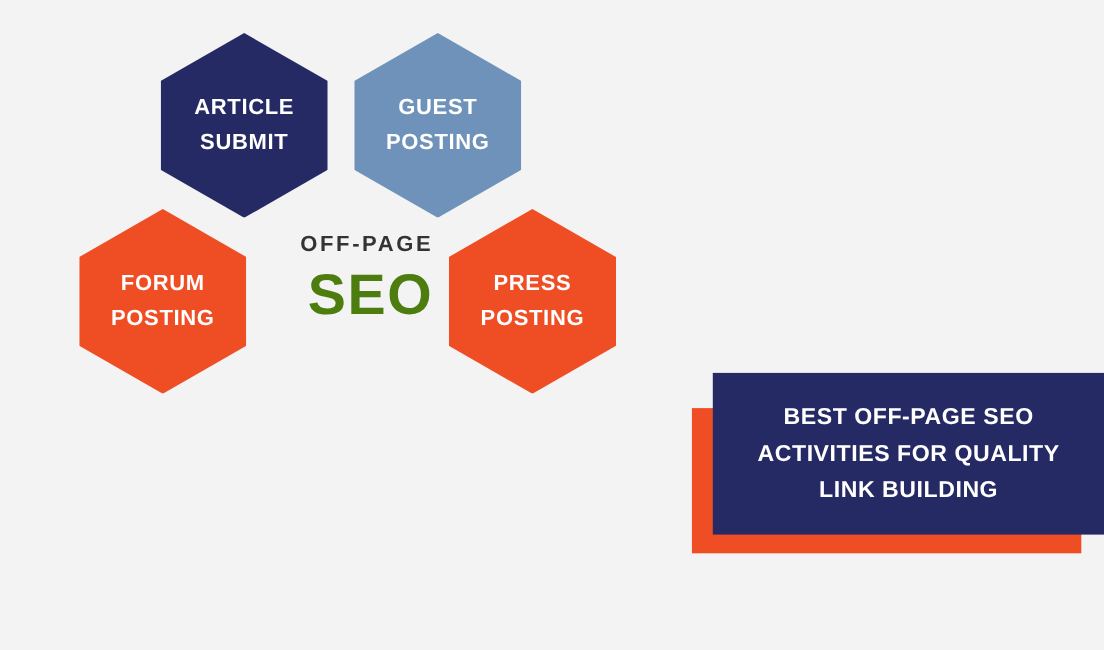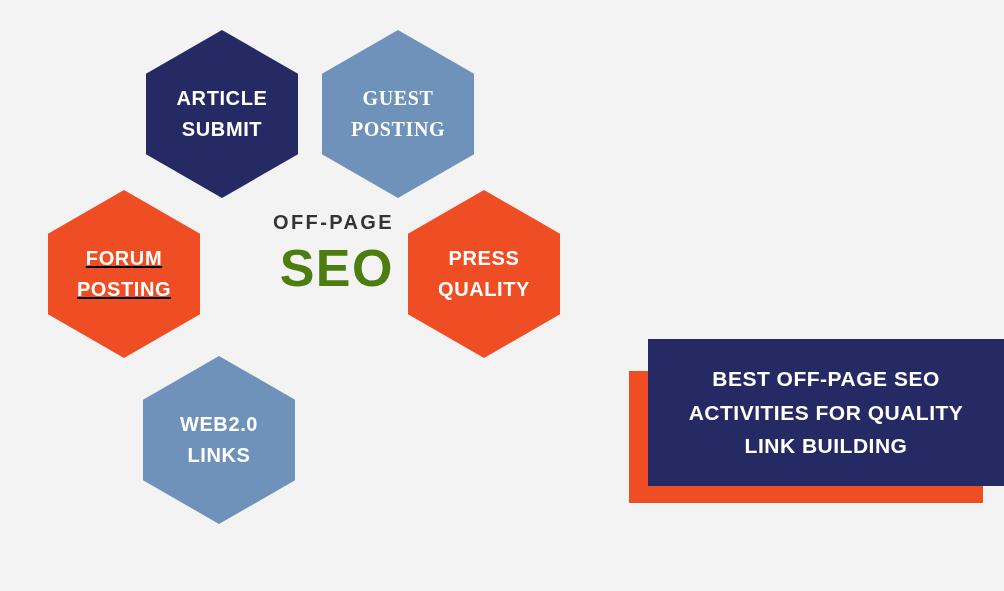--- a/index.html
+++ b/index.html
@@ -48,22 +48,22 @@
     text-align: center;
     white-space: pre-line;
   }
 
   .hex-navy  { background: #262a64; }
   .hex-slate { background: #6e92b9; }
   .hex-orange{ background: #ef4e25; }
 
   
   .pos-article { left: 146px; top: 30px; }
-  .pos-guest   { left: 322px; top: 30px; font-family: Liberation Serif, serif; }
-  .pos-forum   { left: 48px;  top: 190px; text-decoration: underline; }
+  .pos-guest   { left: 322px; top: 30px; }
+  .pos-forum   { left: 72px;  top: 190px; }
   .pos-press   { left: 408px; top: 190px; }
   .pos-web20   { left: 143px; top: 356px; }
   .pos-profile { left: 320px; top: 350px; }
 
   
   .center-label {
     position: absolute;
     left: 214px;
     top: 212px;
     width: 180px;
@@ -140,27 +140,23 @@
 POSTING</span>
     </div>
 
     <div class="hex hex-orange pos-forum">
       <span class="hex-label">FORUM
 POSTING</span>
     </div>
 
     <div class="hex hex-orange pos-press">
       <span class="hex-label">PRESS
-QUALITY</span>
+POSTING</span>
     </div>
 
-    <div class="hex hex-slate pos-web20">
-      <span class="hex-label">WEB2.0
-LINKS</span>
-    </div>
 
 
     <div class="center-label">
       <div class="kicker">OFF-PAGE</div>
       <div class="bigword">SEO</div>
     </div>
 
   </div>
 
   <div class="banner">

